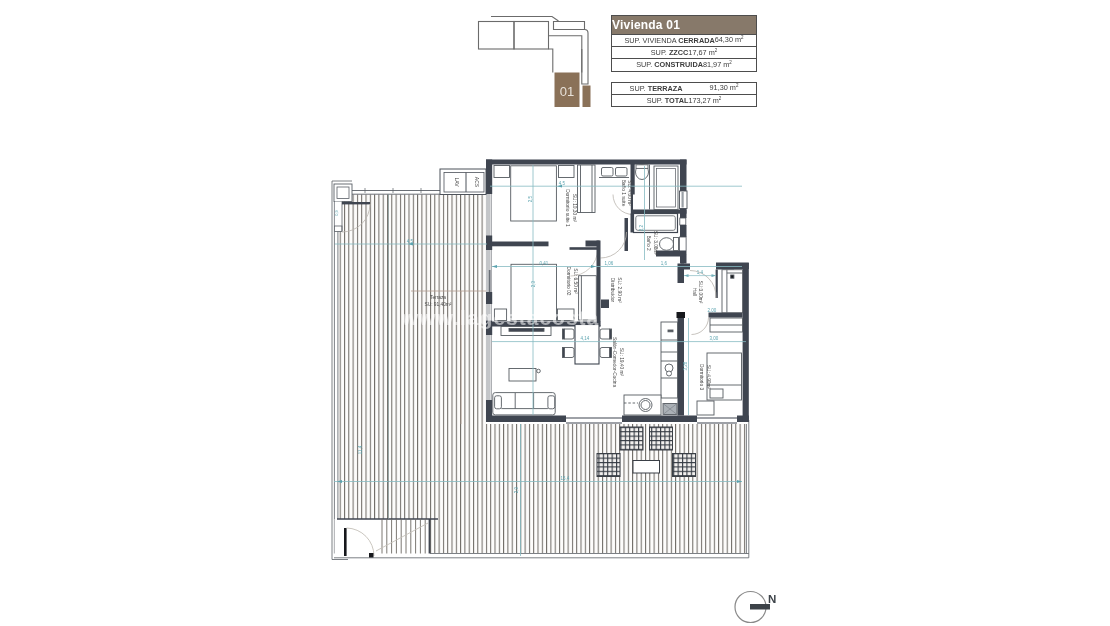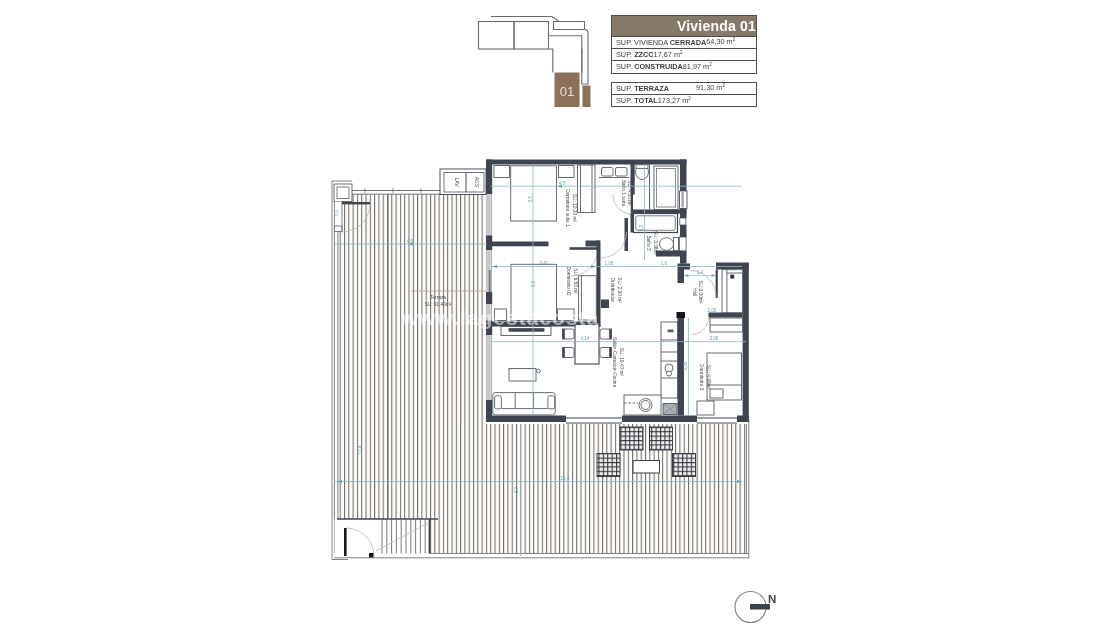--- a/index.html
+++ b/index.html
@@ -1,22 +1,22 @@
 <!DOCTYPE html>
 <html><head>
 <meta charset="utf-8">
 <style>
   html,body{margin:0;padding:0;background:#ffffff;}
   #page{position:relative;width:1110px;height:626px;background:#ffffff;overflow:hidden;
         font-family:"Liberation Sans", sans-serif;}
   svg{position:absolute;left:0;top:0;}
   .tbl{position:absolute;left:611px;width:144px;border:1.6px solid #4d4d4d;background:#fff;}
-  .tbl .hd{background:#87796a;color:#fff;font-size:14px;font-weight:bold;text-align:right;
+  .tbl .hd{background:#87796a;color:#fff;font-size:12px;font-weight:bold;text-align:left;
            padding:2px 0 2px 0;letter-spacing:0.2px;}
-  .tbl .row{display:flex;justify-content:flex-start;align-items:center;
+  .tbl .row{display:flex;justify-content:center;align-items:center;
             border-top:1px solid #4d4d4d;height:11.4px;padding:0 4px;
             font-size:7.3px;color:#3d3d3d;}
   .tbl .row:first-child{border-top:none;gap:27px;}
   .lab b{font-weight:bold;}
   sup{font-size:4.5px;}
 </style>
 </head>
 <body>
 <div id="page">
 

